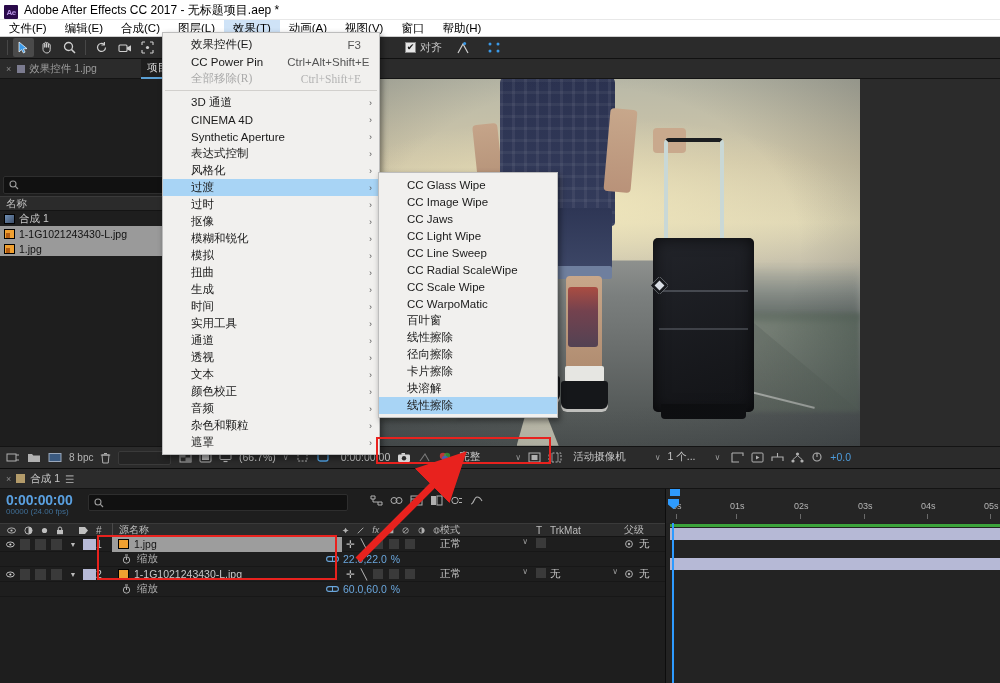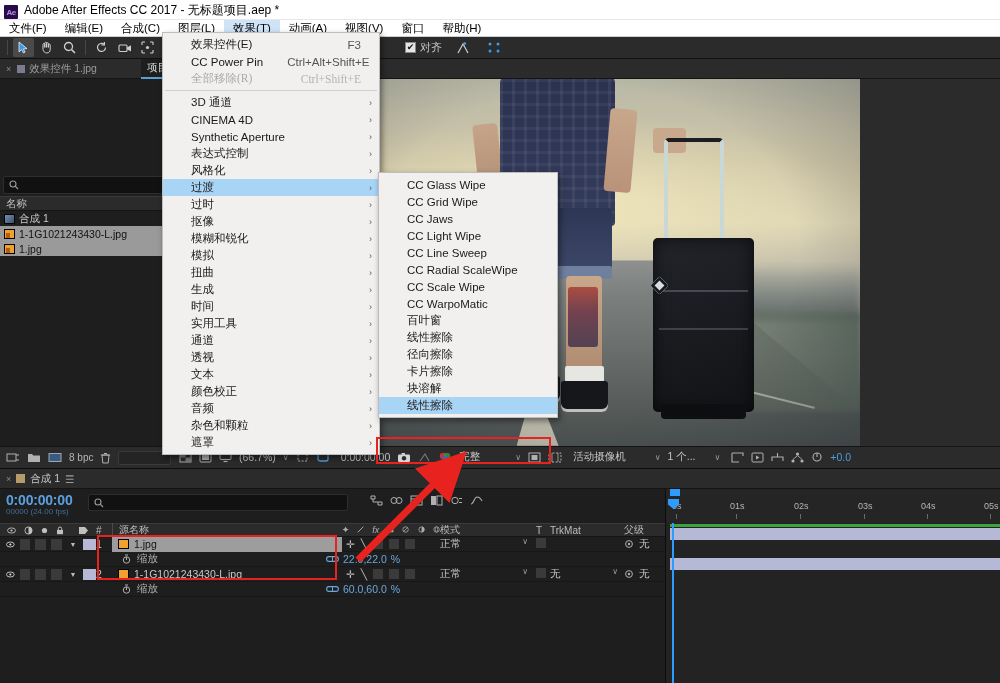--- a/index.html
+++ b/index.html
@@ -473,21 +473,21 @@
         <svg width="8" height="9" viewBox="0 0 8 9">
             <rect x="1" y="4" width="6" height="4.2" fill="#c0c0c0"></rect>
             <path d="M2.3 4V2.7a1.7 1.7 0 0 1 3.4 0V4" fill="none" stroke="#c0c0c0" stroke-width="1"></path>
           </svg>
         <svg width="11" height="9" viewBox="0 0 11 9" style="margin-left:6px;">
             <path d="M1 1h6l3 3.5L7 8H1z" fill="#c0c0c0"></path>
           </svg>
       </div>
       <div style="width:16px;">#</div>
       <div style="width:230px;border-left:1px solid #4a4a4a;padding-left:6px;">源名称</div>
-      <div style="width:98px;display:flex;align-items:flex-start;gap:8px;">
+      <div style="width:98px;display:flex;align-items:center;gap:8px;">
         <svg width="9" height="9" viewBox="0 0 9 9">
             <path d="M4.5 1 L6 3.5 L8.5 4.5 L6 5.5 L4.5 8 L3 5.5 L.5 4.5 L3 3.5Z" fill="#b0b0b0"></path>
           </svg>
         <svg width="9" height="9" viewBox="0 0 9 9">
             <path d="M1 8 L8 1" stroke="#b0b0b0" stroke-width="1.2"></path>
           </svg>
         <span style="font-style:italic;font-size:9px;color:#b0b0b0;">fx</span>
         <svg width="9" height="9" viewBox="0 0 9 9">
             <rect x="1" y="1" width="7" height="7" fill="#b0b0b0"></rect>
           </svg>
@@ -835,21 +835,21 @@
         <span>遮罩</span>
         <span class="arr">›</span>
       </div>
   </div>
 
   <div class="menu" id="transition-submenu">
     <div class="row">
         <span>CC Glass Wipe</span>
       </div>
     <div class="row">
-        <span>CC Grid Wipe</span>
+        <span>CC Image Wipe</span>
       </div>
     <div class="row">
         <span>CC Jaws</span>
       </div>
     <div class="row">
         <span>CC Light Wipe</span>
       </div>
     <div class="row">
         <span>CC Line Sweep</span>
       </div>

